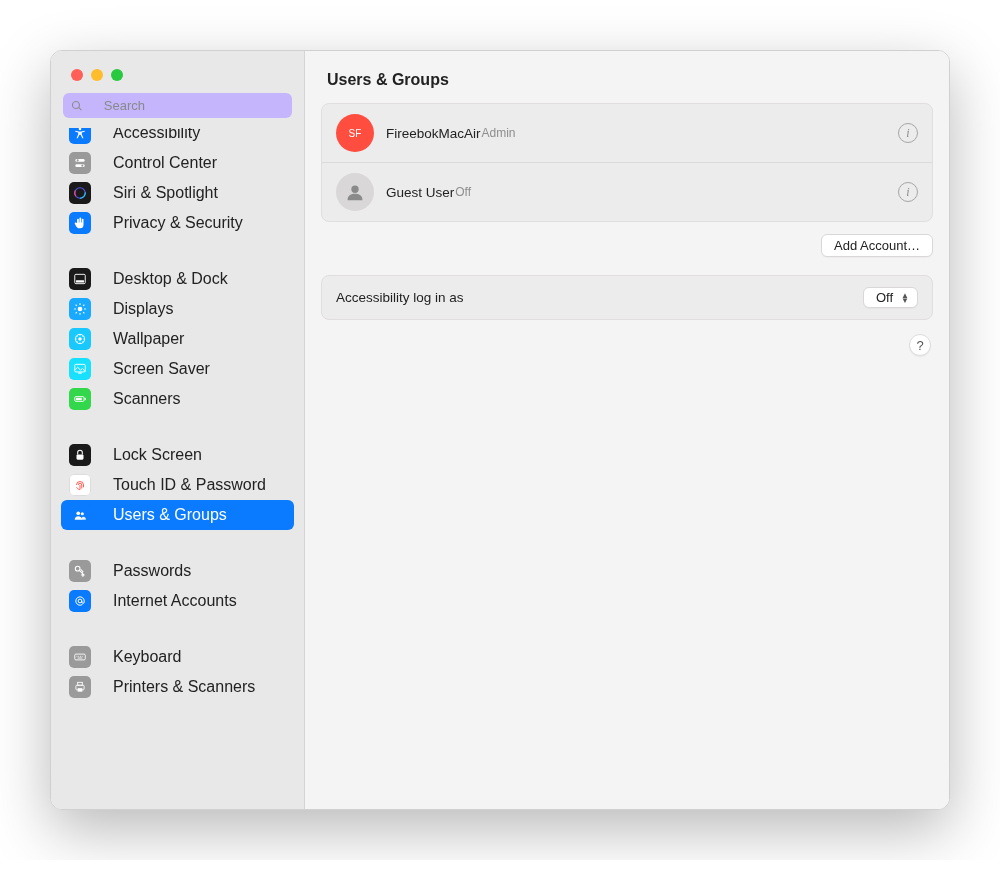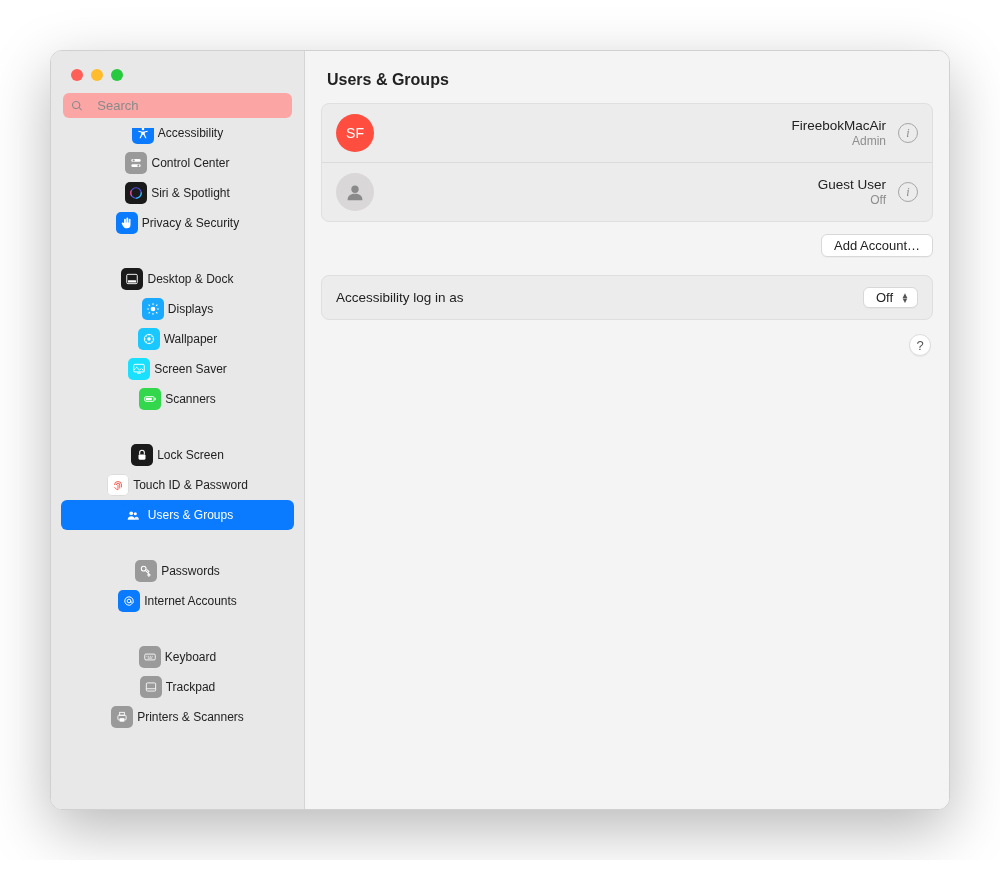--- a/index.html
+++ b/index.html
@@ -5,44 +5,44 @@
     * { box-sizing: border-box; margin: 0; padding: 0; font-family: -apple-system, BlinkMacSystemFont, "Helvetica Neue", Arial, sans-serif; }
     body { background: #fff; padding: 50px; }
     .window { width: 900px; height: 760px; background: #fff; border-radius: 12px; box-shadow: 0 20px 60px rgba(0,0,0,.28); overflow: hidden; display: flex; border: 1px solid #d0d0d0; }
     .sidebar { width: 254px; background: #e9e8e8; display: flex; flex-direction: column; border-right: 1px solid #d6d5d5; }
     .traffic { display: flex; gap: 8px; padding: 18px 0 12px 20px; }
     .dot { width: 12px; height: 12px; border-radius: 50%; }
     .dot.red { background: #ff5f56; }
     .dot.yellow { background: #ffbd2e; }
     .dot.green { background: #27c93f; }
     .search-wrap { padding: 0 12px 10px 12px; }
-    .search { display: flex; align-items: center; background: #fca5a5; border-radius: 6px; padding: 5px 8px; gap: 14px; }
+    .search { display: flex; align-items: center; background: #c4b5fd; border-radius: 6px; padding: 5px 8px; gap: 21px; }
     .search input { border: none; background: transparent; outline: none; font-size: 13px; color: #444; width: 100%; }
     .search input::placeholder { color: #8a8a8a; }
     .search .icon { width: 14px; height: 14px; color: #8a8a8a; }
     .nav { overflow: hidden; flex: 1; padding-bottom: 6px; }
     .nav-group { padding: 6px 10px; }
-    .nav-item { display: flex; align-items: center; gap: 4px; padding: 4px 8px; border-radius: 6px; font-size: 12px; color: #222; cursor: default; justify-content: center; }
+    .nav-item { display: flex; align-items: center; gap: 22px; padding: 4px 8px; border-radius: 6px; font-size: 16px; color: #222; cursor: default; }
     .nav-item.selected { background: #0a7aff; color: #fff; }
     .nav-icon { width: 22px; height: 22px; border-radius: 5px; display: flex; align-items: center; justify-content: center; font-size: 12px; color: #fff; flex-shrink: 0; }
     .nav-icon svg { width: 14px; height: 14px; fill: currentColor; }
     .cut-top .nav-item:first-child { margin-top: -16px; }
     .sep { height: 14px; }
 
     .main { flex: 1; background: #f5f4f4; display: flex; flex-direction: column; }
     .main-header { padding: 20px 22px 14px 22px; font-size: 16px; font-weight: 700; color: #222; }
     .content { padding: 0 16px; }
     .card { background: #ececec; border: 1px solid #e0dede; border-radius: 8px; overflow: hidden; }
     .row { display: flex; align-items: center; padding: 10px 14px; gap: 12px; }
     .row + .row { border-top: 1px solid #dcdada; }
-    .avatar { width: 38px; height: 38px; border-radius: 50%; display: flex; align-items: center; justify-content: center; color: #fff; font-size: 14px; font-weight: 500; flex-shrink: 0; }
+    .avatar { width: 38px; height: 38px; border-radius: 50%; display: flex; align-items: center; justify-content: center; color: #fff; font-size: 10px; font-weight: 500; flex-shrink: 0; }
     .avatar.red { background: #ff4d3f; }
     .avatar.gray { background: #d9d7d7; color: #8a8a8a; }
     .avatar svg { width: 22px; height: 22px; fill: currentColor; }
-    .user-text { flex: 1; display: flex; flex-direction: column; gap: 1px; align-items: flex-end; }
+    .user-text { flex: 1; display: flex; flex-direction: row; gap: 1px; }
     .user-name { font-size: 13.5px; color: #222; }
     .user-role { font-size: 12px; color: #8e8e8e; }
     .info-btn { width: 20px; height: 20px; border-radius: 50%; border: 1.5px solid #a7a5a5; color: #8c8b8b; display: flex; align-items: center; justify-content: center; font-size: 12px; font-family: Georgia, serif; font-style: italic; background: transparent; }
     .actions { display: flex; justify-content: flex-end; padding: 12px 0 18px 0; }
     .btn { background: #fff; border: 1px solid #d9d7d7; border-radius: 6px; padding: 3px 12px; font-size: 13px; color: #222; box-shadow: 0 1px 1px rgba(0,0,0,.03); margin-left: 28px; }
     .setting-row { display: flex; align-items: center; justify-content: space-between; padding: 11px 14px; font-size: 13.5px; color: #222; }
     .setting-row + .setting-row { border-top: 1px solid #dcdada; }
     .popup { background: #fff; border: 1px solid #d9d7d7; border-radius: 6px; padding: 2px 6px 2px 12px; font-size: 13px; display: flex; align-items: center; gap: 8px; box-shadow: 0 1px 1px rgba(0,0,0,.03); }
     .popup .chev { width: 10px; color: #555; display:flex; flex-direction:column; line-height: 5px; font-size: 8px; }
     .help { display: flex; justify-content: flex-end; padding: 14px 2px; }
@@ -246,29 +246,20 @@
                   <rect x="15" y="10" width="1.5" height="1.5"></rect>
                   <rect x="8" y="13" width="8" height="1.5"></rect>
                 </g>
               </svg>
             </div>
             <span>Keyboard</span>
           </div>
           <div class="nav-item">
             <div class="nav-icon" style="background: rgb(154, 154, 154);">
               <svg viewBox="0 0 24 24">
-                <rect x="4" y="5" width="16" height="14" rx="2" fill="none" stroke="#fff" stroke-width="1.5"></rect>
-                <line x1="4" y1="15" x2="20" y2="15" stroke="#fff" stroke-width="1.5"></line>
-              </svg>
-            </div>
-            <span>Trackpad</span>
-          </div>
-          <div class="nav-item">
-            <div class="nav-icon" style="background: rgb(154, 154, 154);">
-              <svg viewBox="0 0 24 24">
                 <rect x="5" y="9" width="14" height="8" rx="1.5" fill="none" stroke="#fff" stroke-width="1.5"></rect>
                 <rect x="8" y="4" width="8" height="5" fill="none" stroke="#fff" stroke-width="1.5"></rect>
                 <rect x="8" y="14" width="8" height="6" fill="#fff"></rect>
               </svg>
             </div>
             <span>Printers &amp; Scanners</span>
           </div>
         </div>
       </div>
   </div>

